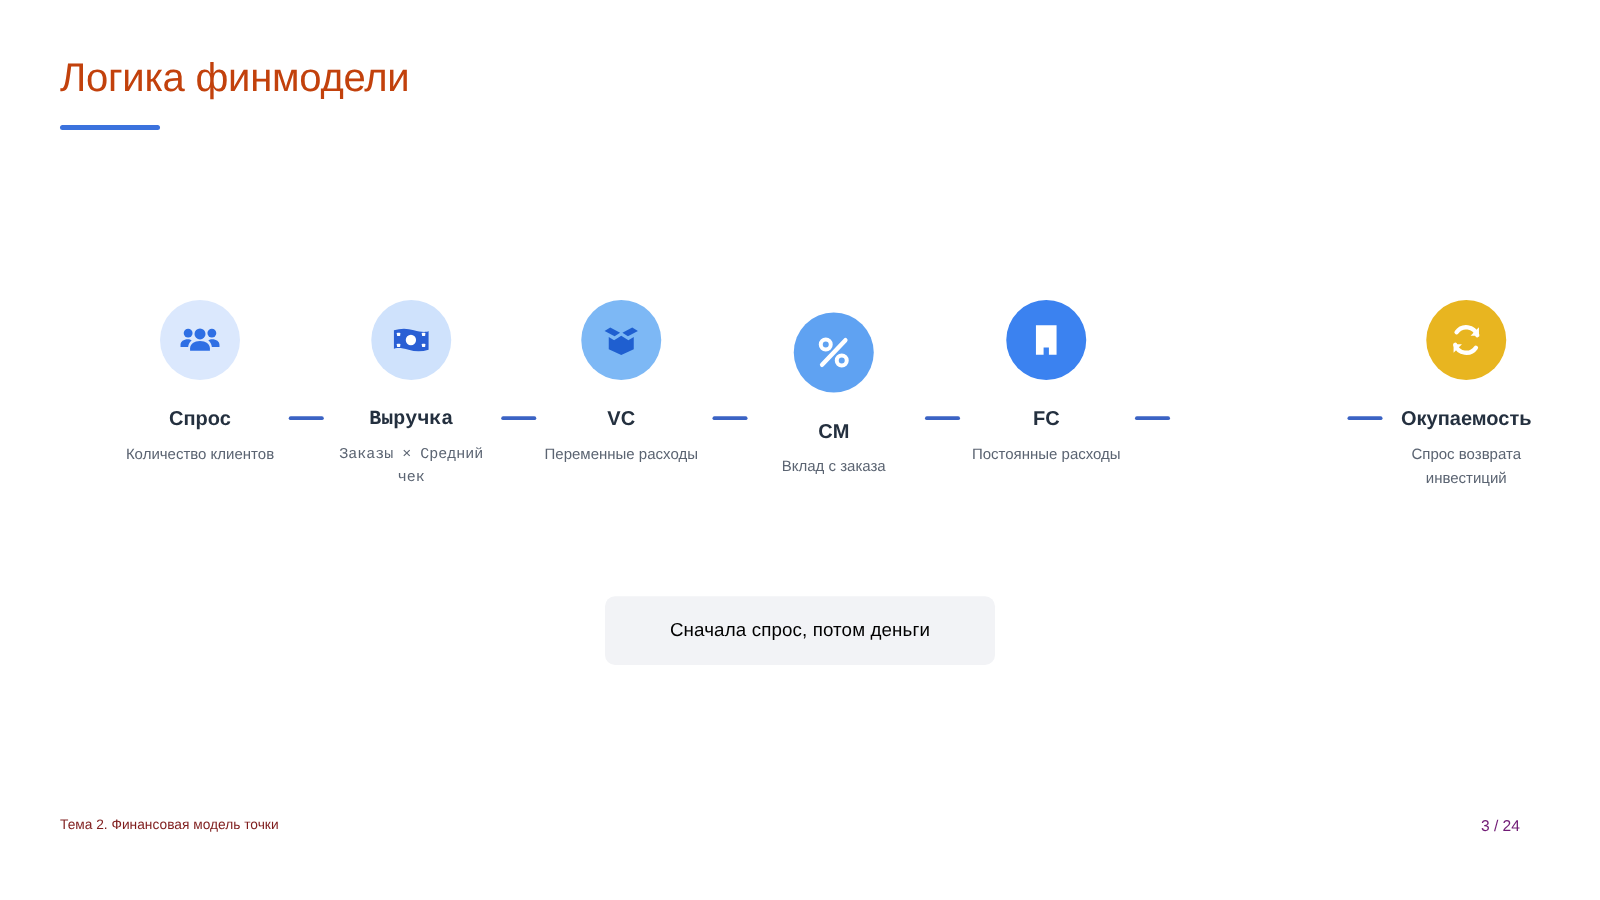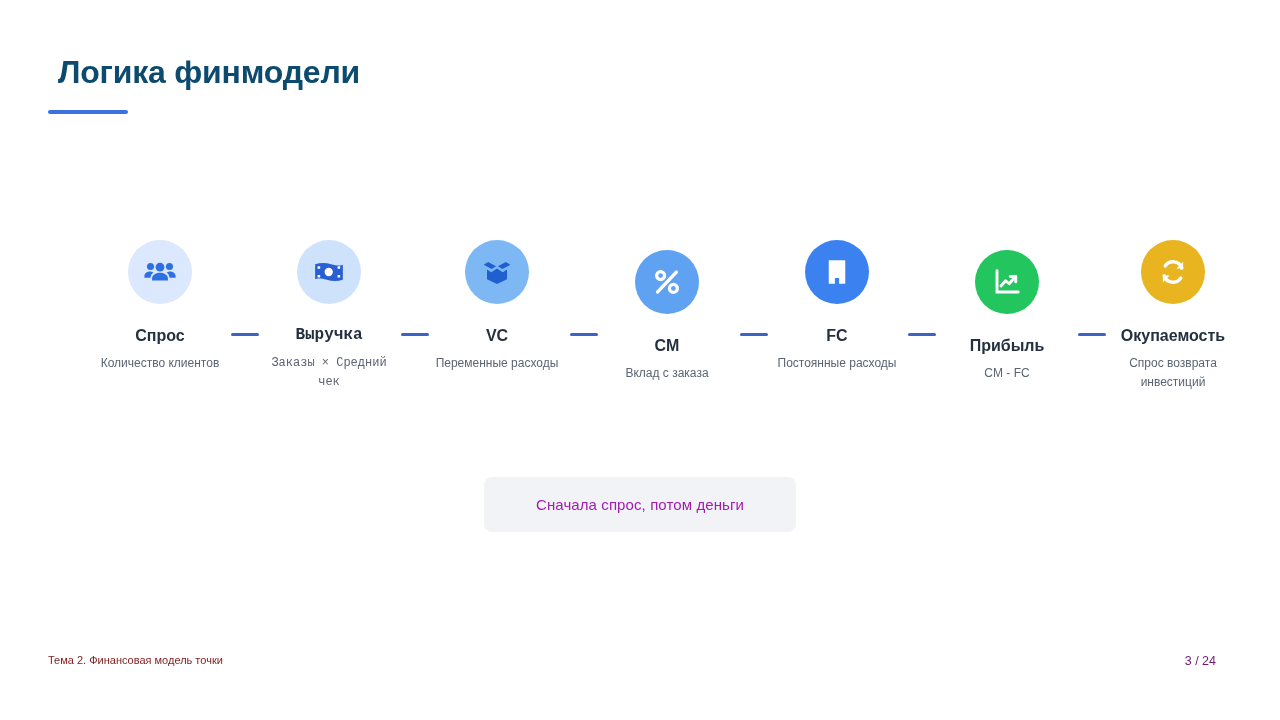--- a/index.html
+++ b/index.html
@@ -23,25 +23,25 @@
   }
 
   
   .header {
     position: absolute;
     left: 48px;
     top: 44px;
   }
   .slide-title {
     font-size: 32px;
-    font-weight: 700;
+    font-weight: 400;
     letter-spacing: -0.2px;
-    color: #0c4a6e;
+    color: #c2410c;
     line-height: 1.18;
-    margin: 10px;
+    margin: 0;
     white-space: nowrap;
   }
   .title-rule {
     margin-top: 18px;
     width: 80px;
     height: 4px;
     border-radius: 2px;
     background: #3b72dd;
   }
 
@@ -106,21 +106,21 @@
     width: 312px;
     height: 55px;
     background: #f2f3f6;
     border-radius: 8px;
     display: flex;
     align-items: center;
     justify-content: center;
   }
   .callout-text {
     font-size: 15px;
-    color: #a21caf;
+    color: #000000;
     font-weight: 400;
     letter-spacing: 0.1px;
   }
 
   
   .footer-left {
     position: absolute;
     left: 48px;
     top: 654px;
     font-size: 11px;
@@ -204,31 +204,20 @@
             <rect x="11" y="5.2" width="2.1" height="2.1" fill="#ffffff" opacity=".95"></rect>
             <rect x="14.4" y="5.2" width="2.1" height="2.1" fill="#ffffff" opacity=".95"></rect>
             <rect x="7.6" y="8.9" width="2.1" height="2.1" fill="#ffffff" opacity=".95"></rect>
             <rect x="11" y="8.9" width="2.1" height="2.1" fill="#ffffff" opacity=".95"></rect>
             <rect x="14.4" y="8.9" width="2.1" height="2.1" fill="#ffffff" opacity=".95"></rect>
           </svg>
         </div>
         <div class="node-label">FC</div>
         <div class="node-sub">Постоянные расходы</div>
       </div>
-      <div class="node lower" style="left: 892px;">
-        <div class="bubble" style="background: rgb(34, 197, 94);">
-          <svg width="30" height="30" viewBox="0 0 24 24">
-            <path d="M4 3v17h17" fill="none" stroke="#ffffff" stroke-width="2.3" stroke-linecap="round"></path>
-            <path d="M7.2 15.2l3.6-4.2 3 2.4 4.6-5.4" fill="none" stroke="#ffffff" stroke-width="2.3" stroke-linecap="round" stroke-linejoin="round"></path>
-            <path d="M14.6 7.6h4.4v4.3" fill="none" stroke="#ffffff" stroke-width="2.3" stroke-linecap="round" stroke-linejoin="round"></path>
-          </svg>
-        </div>
-        <div class="node-label">Прибыль</div>
-        <div class="node-sub">CM - FC</div>
-      </div>
       <div class="node" style="left: 1058px;">
         <div class="bubble" style="background: rgb(232, 181, 32);">
           <svg width="32" height="32" viewBox="0 0 24 24">
             <path d="M18.6 9.1A7 7 0 0 0 6.2 7.4" fill="none" stroke="#ffffff" stroke-width="2.6" stroke-linecap="round"></path>
             <path d="M5.4 14.9a7 7 0 0 0 12.4 1.7" fill="none" stroke="#ffffff" stroke-width="2.6" stroke-linecap="round"></path>
             <path d="M19.6 4.4v5h-5z" fill="#ffffff"></path>
             <path d="M4.4 19.6v-5h5z" fill="#ffffff"></path>
           </svg>
         </div>
         <div class="node-label">Окупаемость</div>

